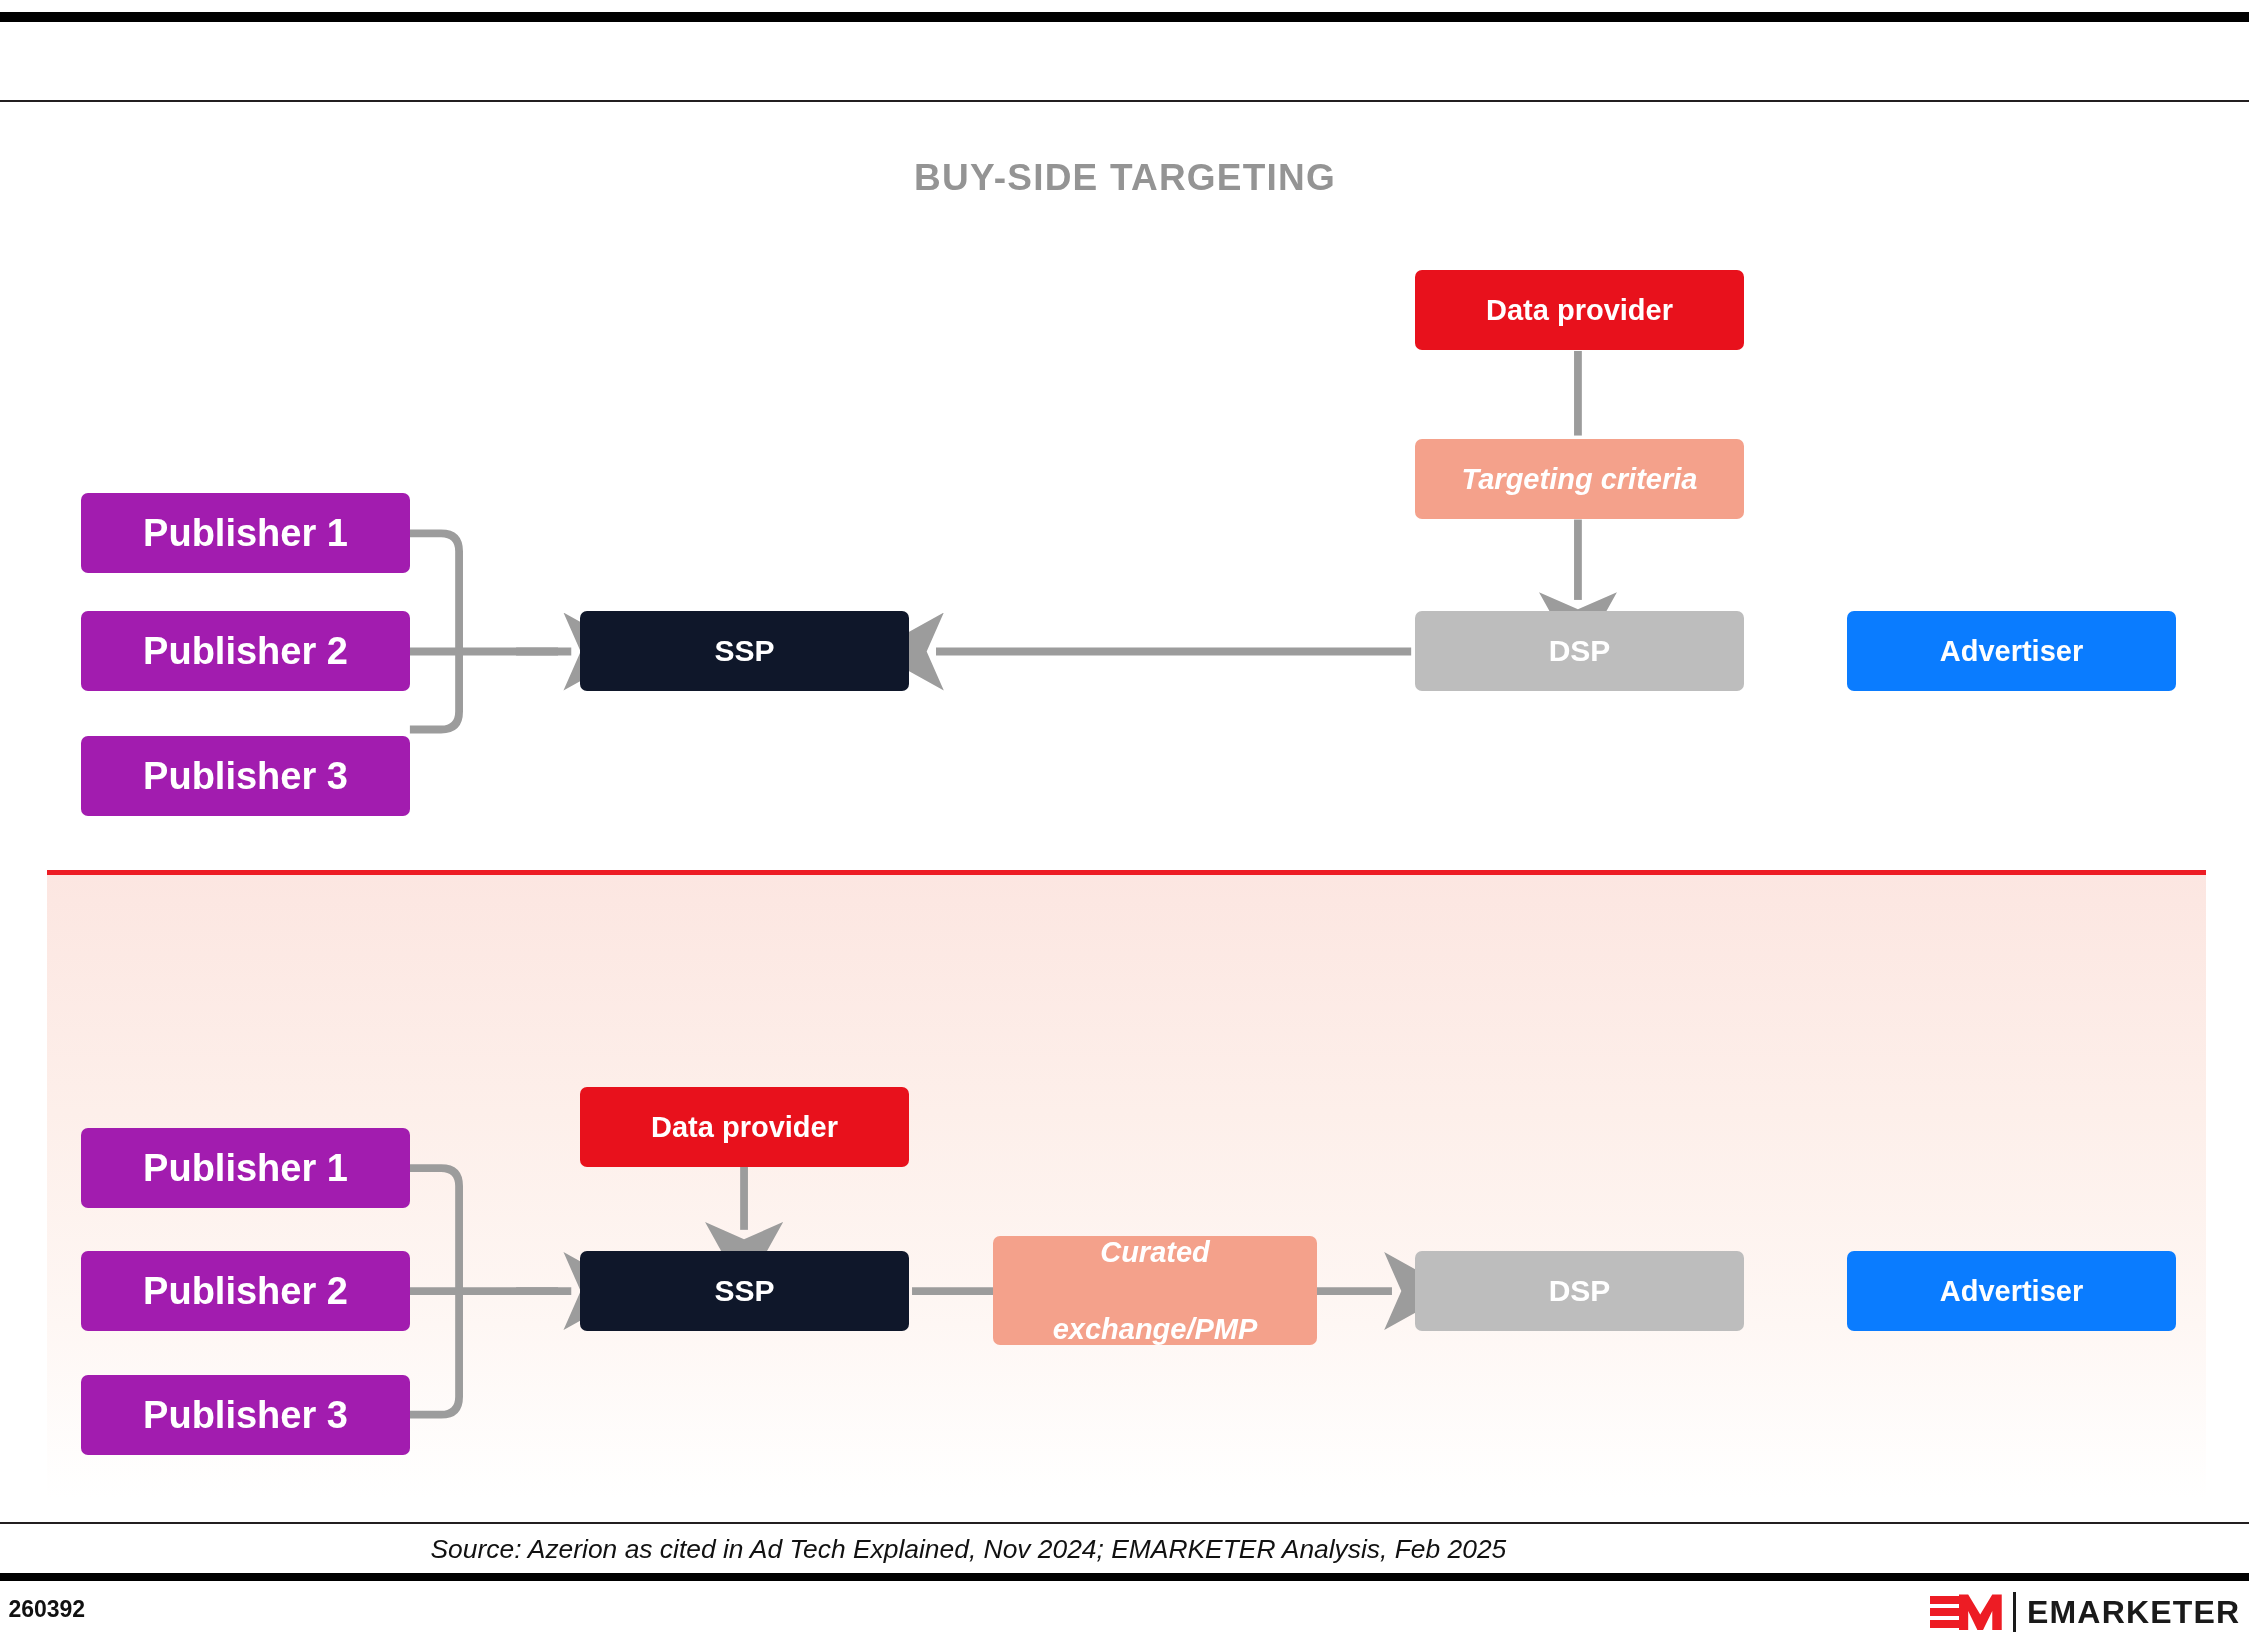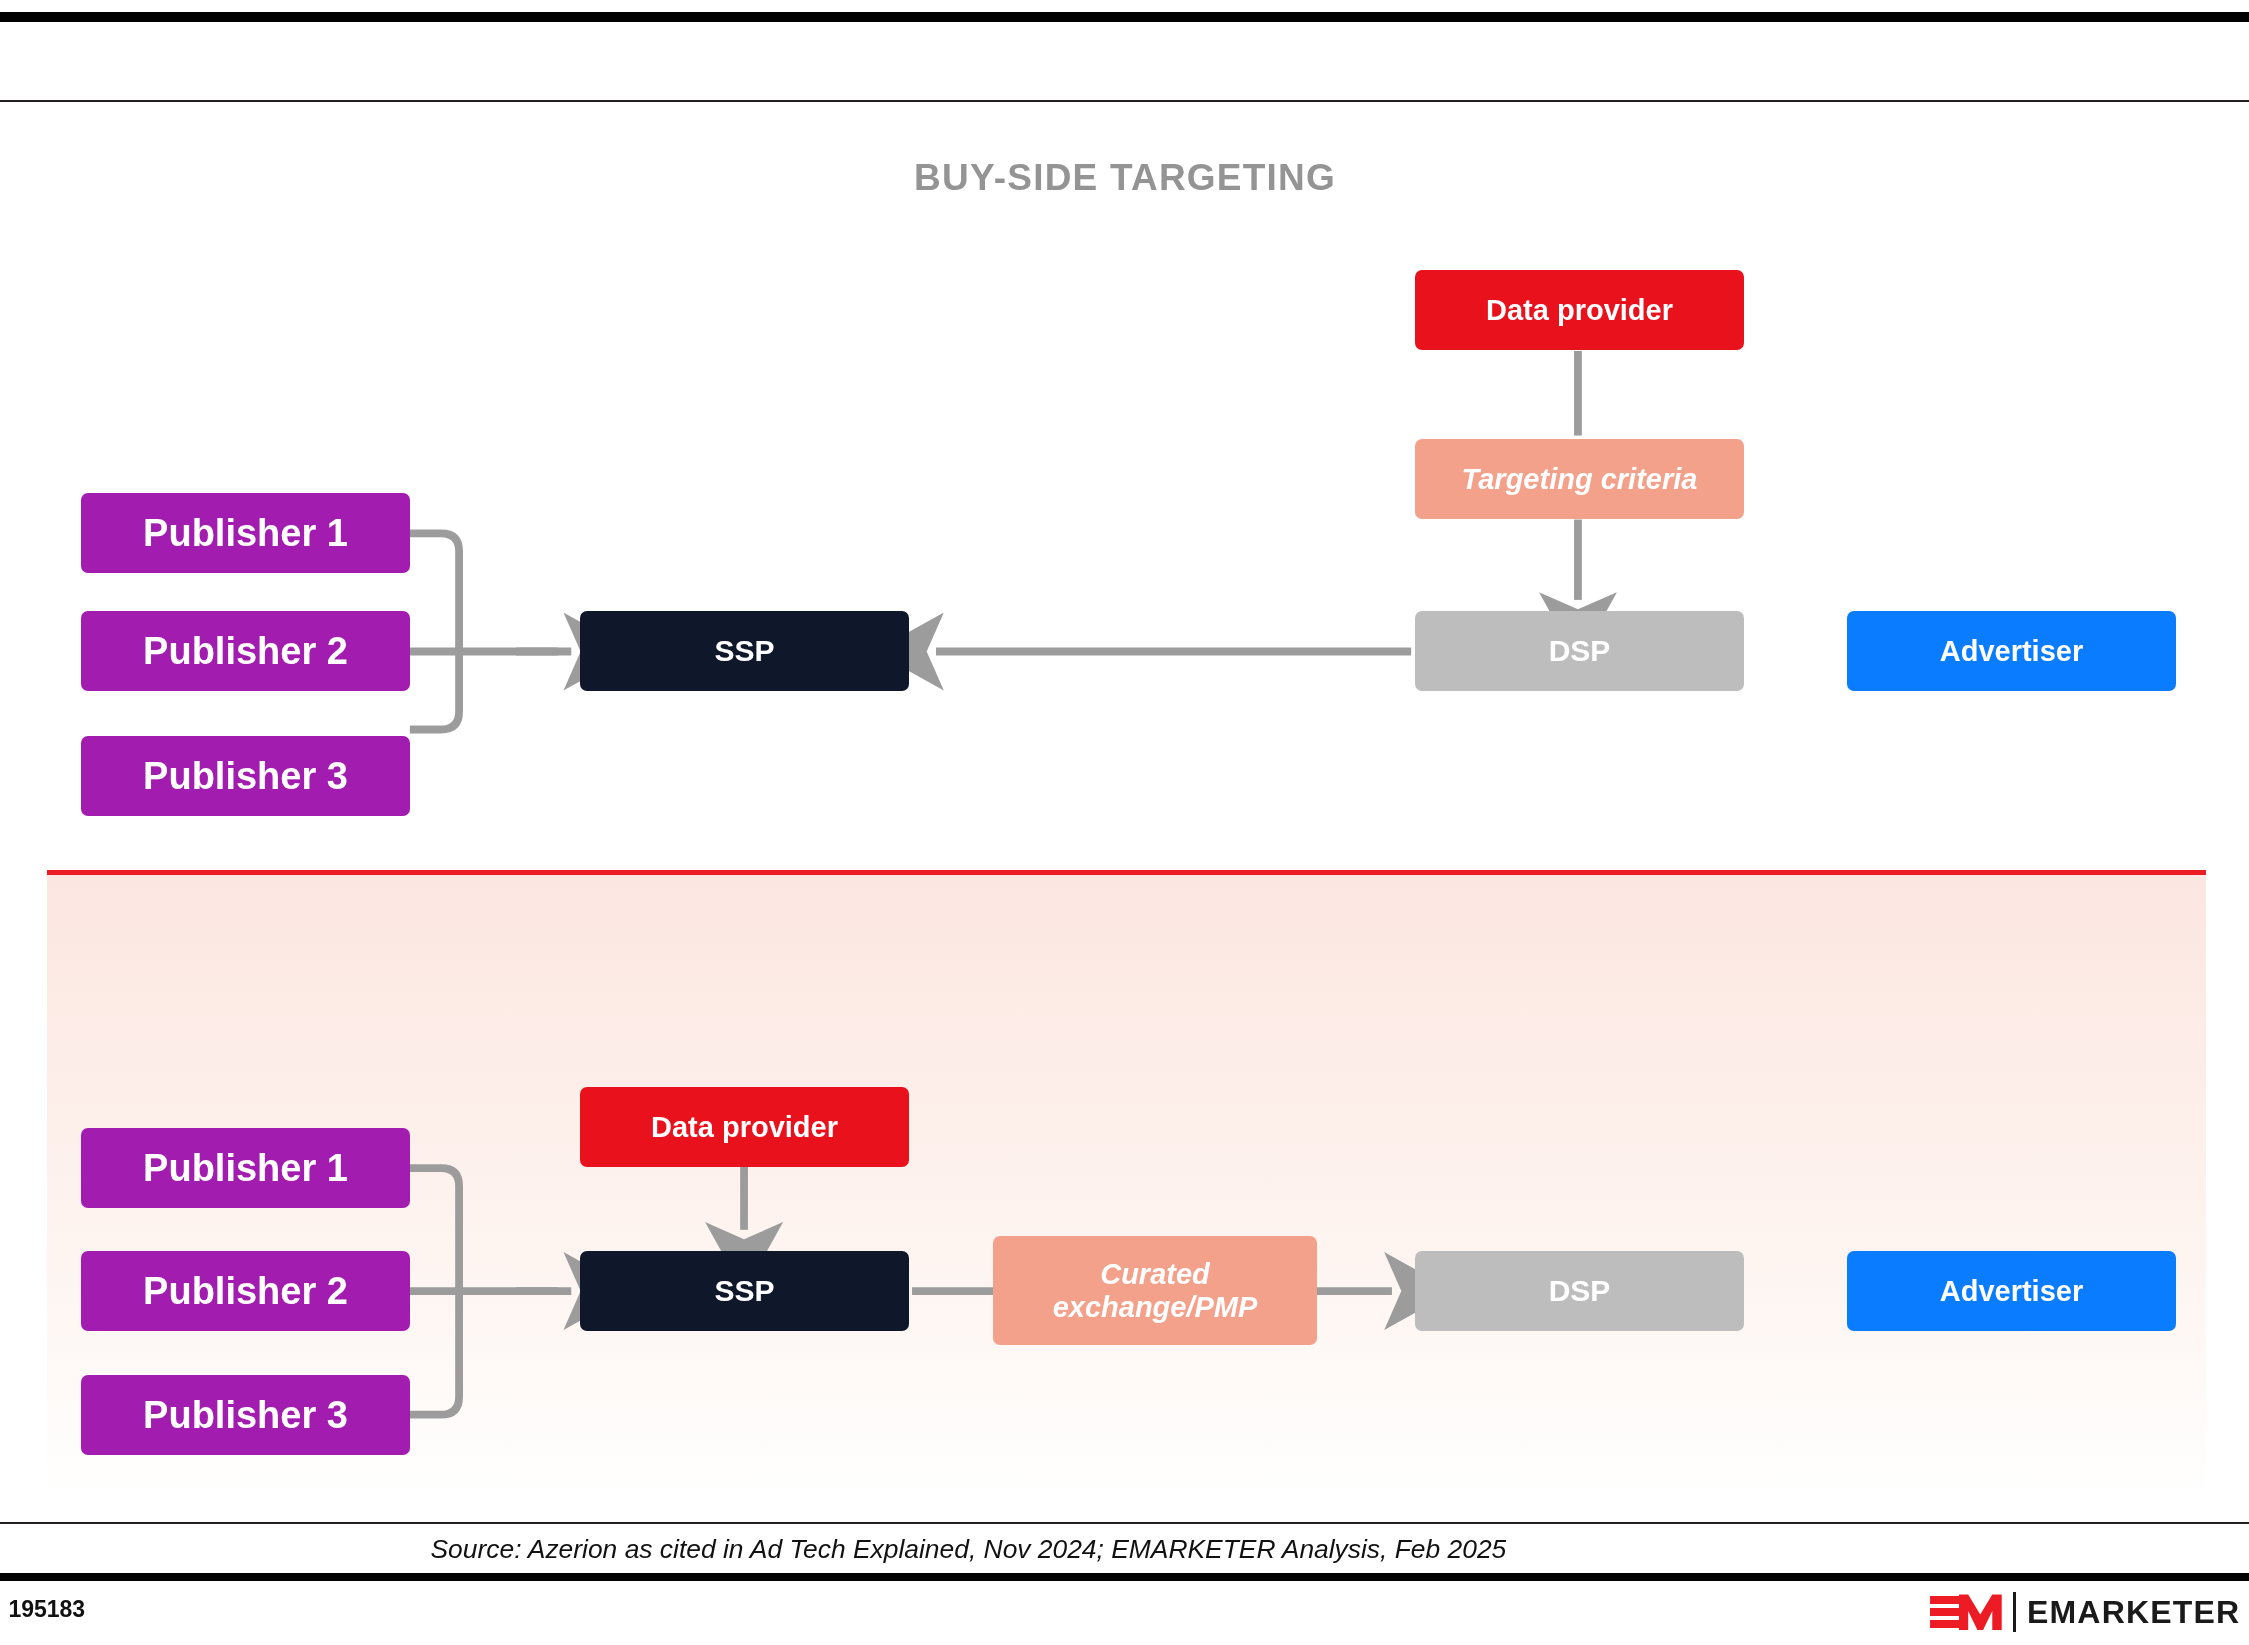--- a/index.html
+++ b/index.html
@@ -133,32 +133,32 @@
   <div class="node n-dsp" style="left:1415px;top:611px;width:329px;height:80px;">DSP</div>
   <div class="node n-blue" style="left:1847px;top:611px;width:329px;height:80px;">Advertiser</div>
 
   <div class="node n-pub" style="left:81px;top:1128px;width:329px;height:80px;">Publisher 1</div>
   <div class="node n-pub" style="left:81px;top:1251px;width:329px;height:80px;">Publisher 2</div>
   <div class="node n-pub" style="left:81px;top:1375px;width:329px;height:80px;">Publisher 3</div>
 
   <div class="node n-red" style="left:580px;top:1087px;width:329px;height:80px;">Data provider</div>
   <div class="node n-ssp" style="left:580px;top:1251px;width:329px;height:80px;">SSP</div>
 
-  <div class="node n-salmon" style="left:993px;top:1236px;width:324px;height:109px;flex-direction:column;">
+  <div class="node n-salmon" style="left:993px;top:1236px;width:324px;height:109px;flex-direction:column;justify-content:space-between;">
     <span>Curated</span>
     <span>exchange/PMP</span>
   </div>
 
   <div class="node n-dsp" style="left:1415px;top:1251px;width:329px;height:80px;">DSP</div>
   <div class="node n-blue" style="left:1847px;top:1251px;width:329px;height:80px;">Advertiser</div>
 
   <div class="foot-rule"></div>
   <div class="source">Source: Azerion as cited in Ad Tech Explained, Nov 2024; EMARKETER Analysis, Feb 2025</div>
   <div class="foot-black"></div>
-  <div class="refnum">195183</div>
+  <div class="refnum">260392</div>
 
   <div class="logo">
     <span class="logo-em">
       <span class="b b1"></span>
         <span class="b b2"></span>
         <span class="b b3"></span>
       <span class="m"></span>
     </span>
     <span class="logo-div"></span>
     <span class="logo-word">EMARKETER</span>

